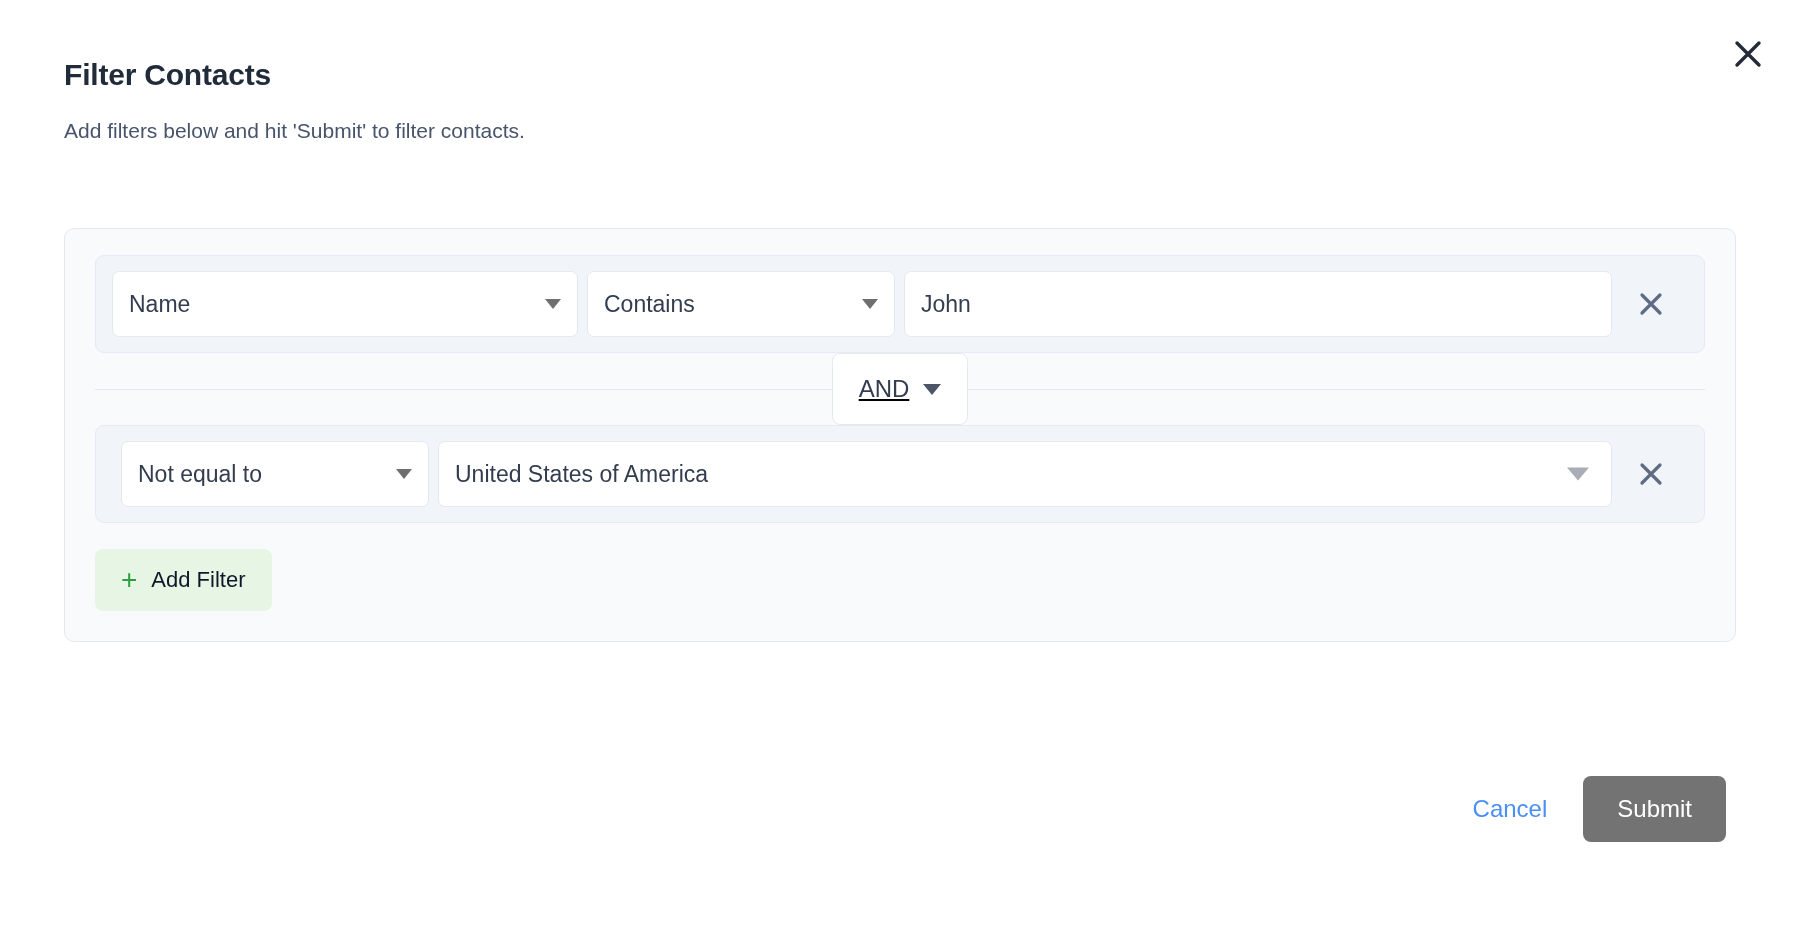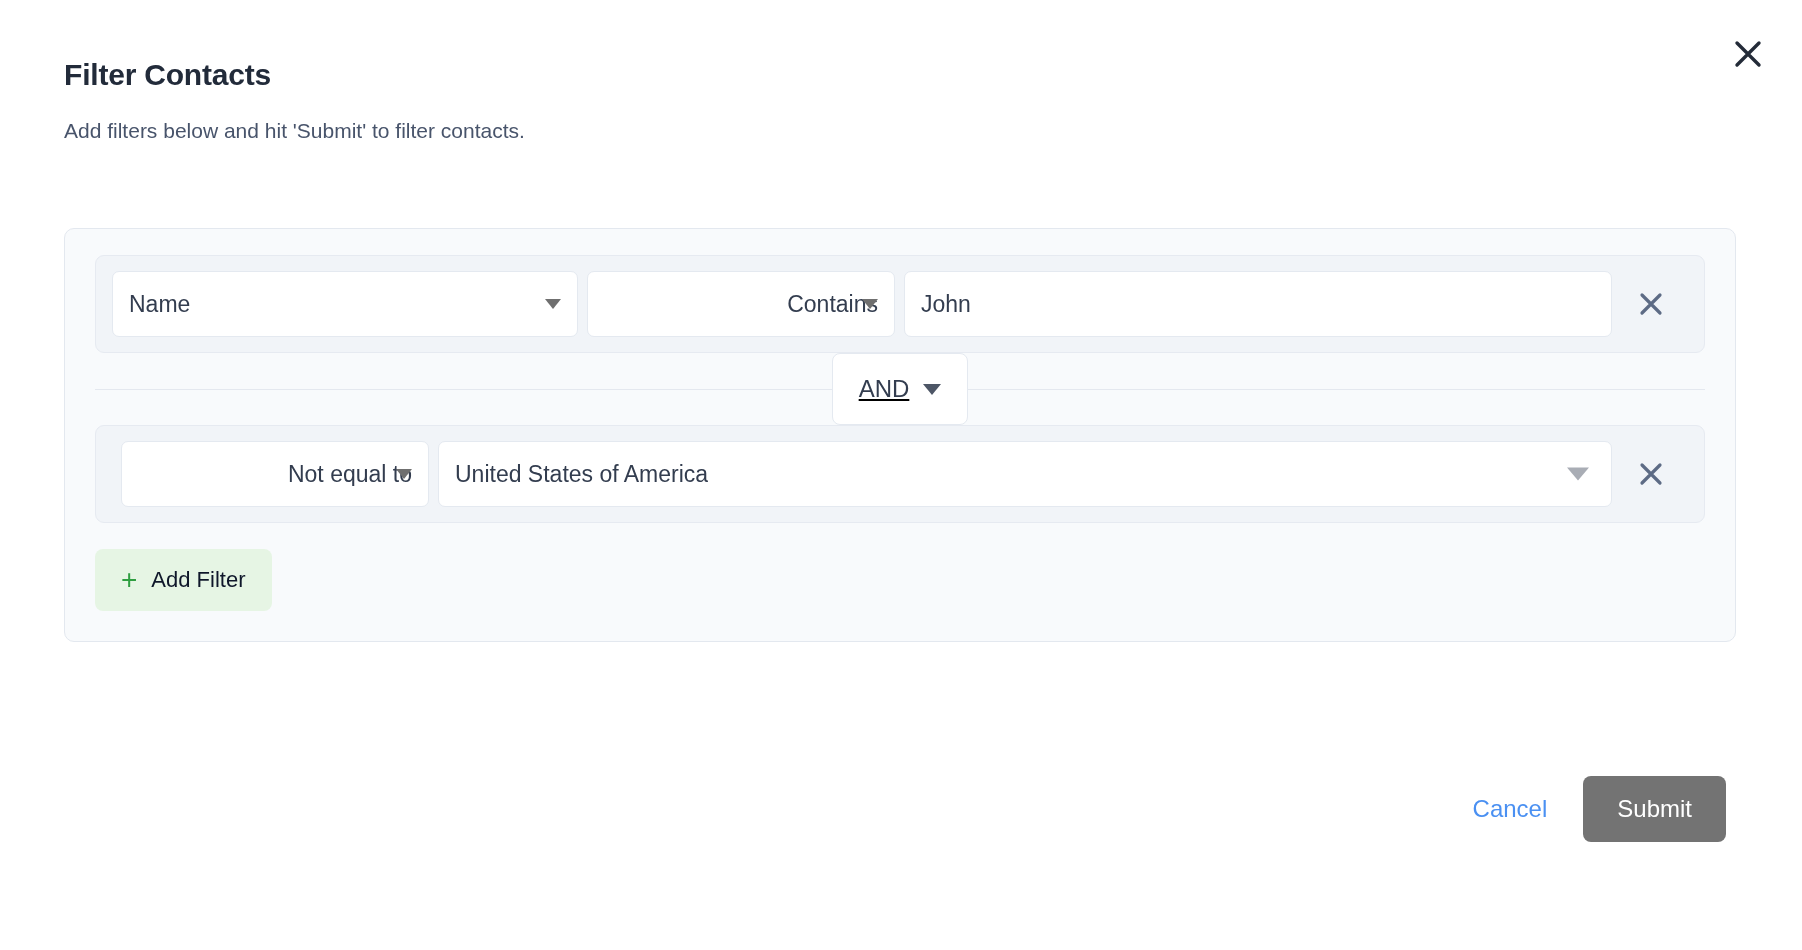--- a/index.html
+++ b/index.html
@@ -82,21 +82,21 @@
     background: #ffffff;
     border: 1px solid #e4e9f0;
     border-radius: 7px;
     height: 66px;
     display: flex;
     align-items: center;
     padding: 0 16px;
     cursor: pointer;
   }
   .field-field  { width: 466px; }
-  .field-op     { width: 308px; margin-left: 9px; justify-content: flex-end; }
+  .field-op     { width: 308px; margin-left: 9px; }
   .field-value  { flex: 1; margin-left: 9px; cursor: text; }
 
   .field-text {
     font-size: 23px;
     color: #333d4f;
     line-height: 1;
     white-space: nowrap;
     overflow: hidden;
     text-overflow: ellipsis;
   }

